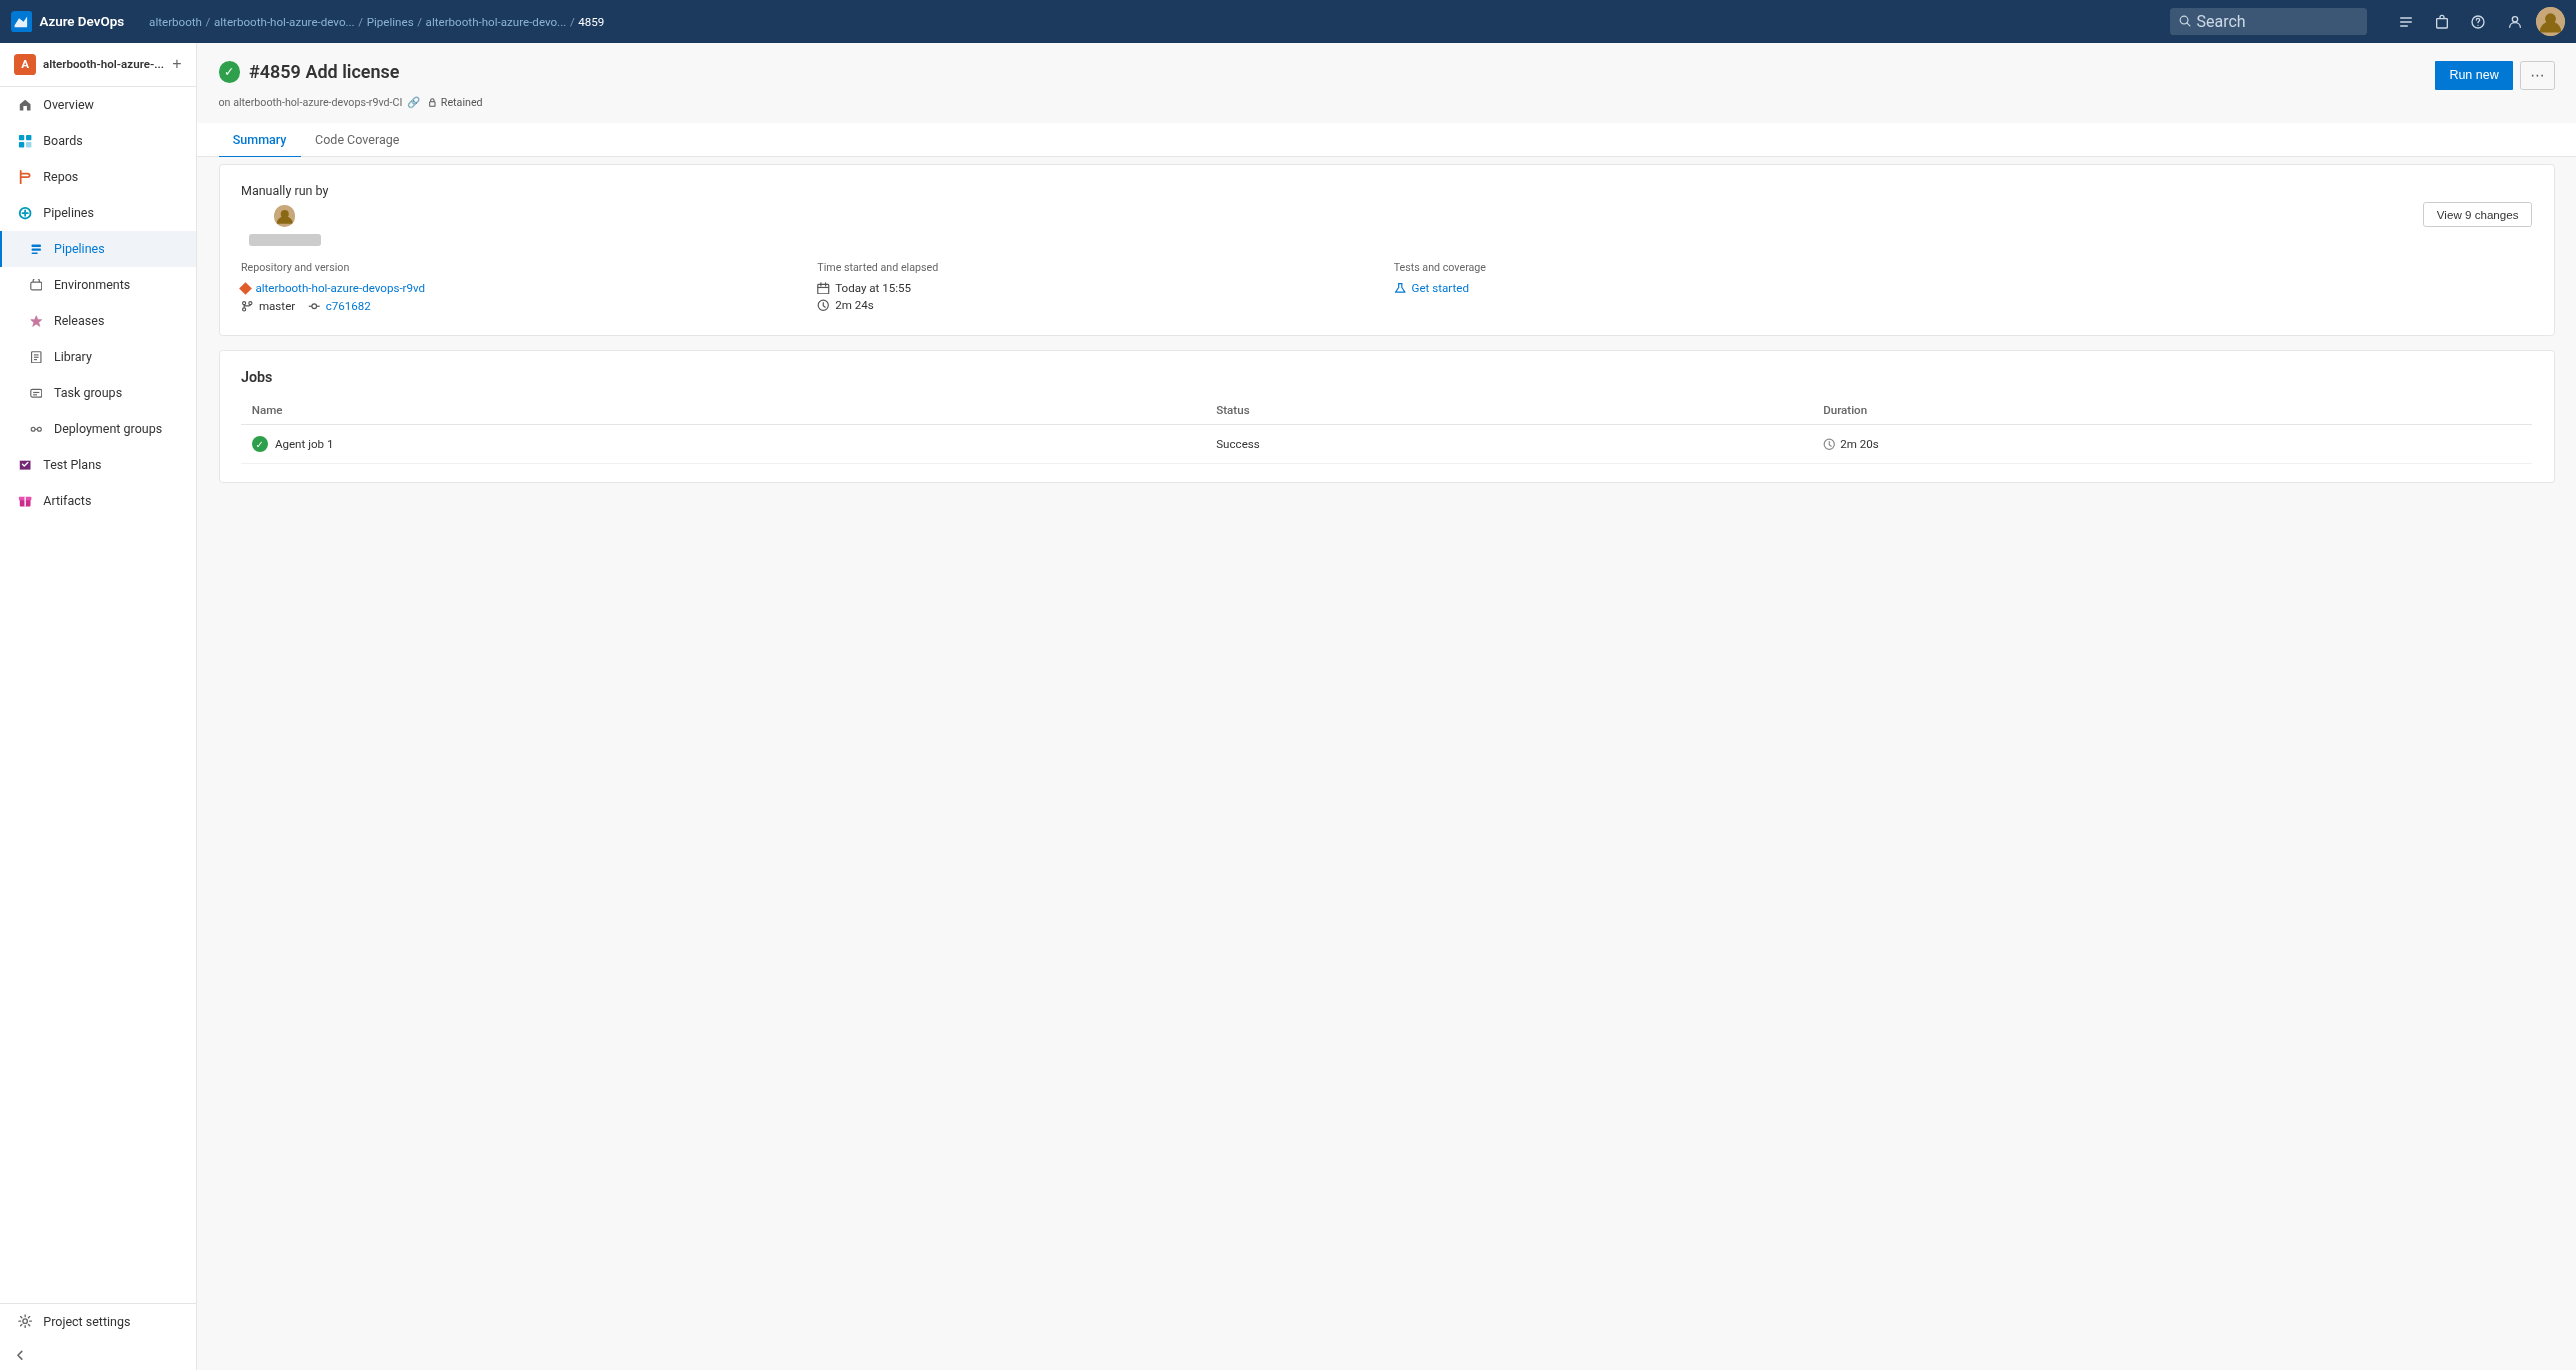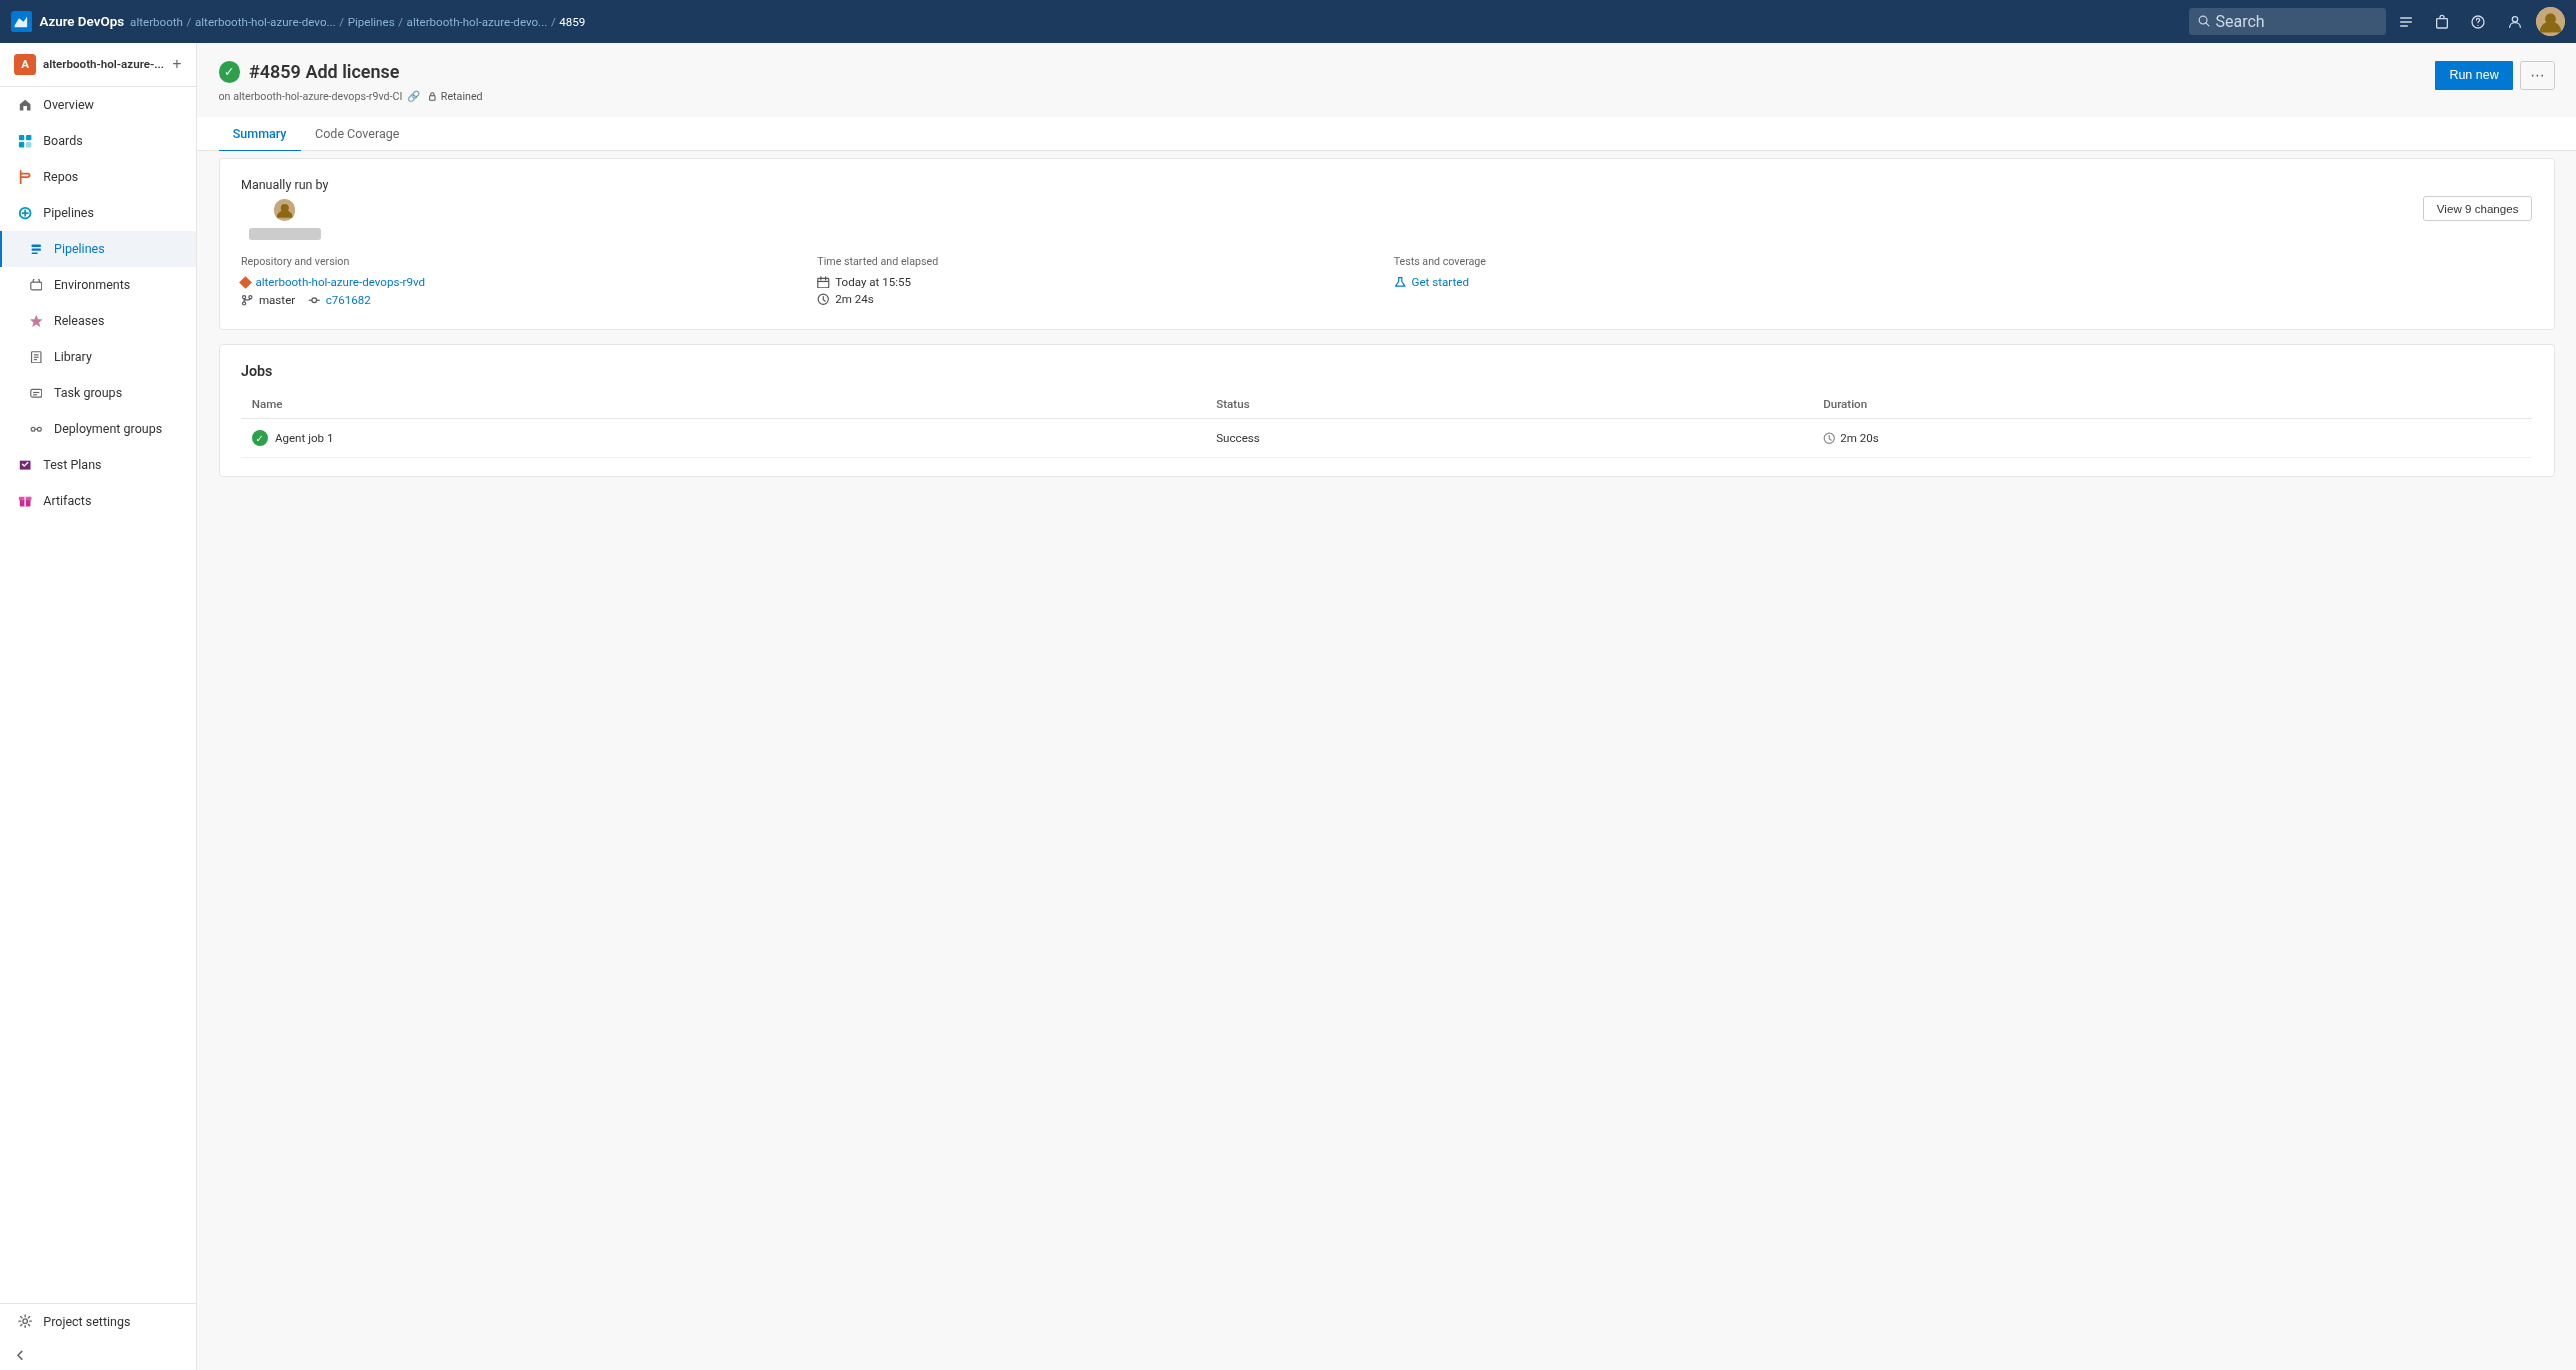--- a/index.html
+++ b/index.html
@@ -6,21 +6,21 @@
     body { font-family: -apple-system, BlinkMacSystemFont, 'Segoe UI', Roboto, sans-serif; font-size: 12.5px; background: #f8f8f8; color: #333; }
 
     
     .topnav {
       display: flex;
       align-items: center;
       height: 43px;
       background: #1b3a5e;
       color: #fff;
       padding: 0 10.7px;
-      gap: 6px;
+      gap: 25px;
       position: fixed;
       top: 0; left: 0; right: 0;
       z-index: 100;
     }
     .topnav-logo {
       display: flex; align-items: center; gap: 7.2px;
       font-weight: 600; font-size: 13.4px; color: #fff;
     }
     .topnav-logo svg { width: 21.5px; height: 21.5px; }
     .topnav-breadcrumb {
@@ -144,21 +144,21 @@
     }
     .page-title {
       font-size: 18px;
       font-weight: 600;
       color: #333;
     }
     .page-subtitle {
       font-size: 10.7px;
       color: #666;
       display: flex; align-items: center; gap: 5.4px;
-      margin-top: 7px;
+      margin-top: 13px;
     }
     .retained-badge {
       display: flex; align-items: center; gap: 3.6px;
       color: #555;
       font-size: 10.7px;
     }
     .header-actions {
       display: flex; align-items: center; gap: 7.2px;
     }
     .btn-primary {

